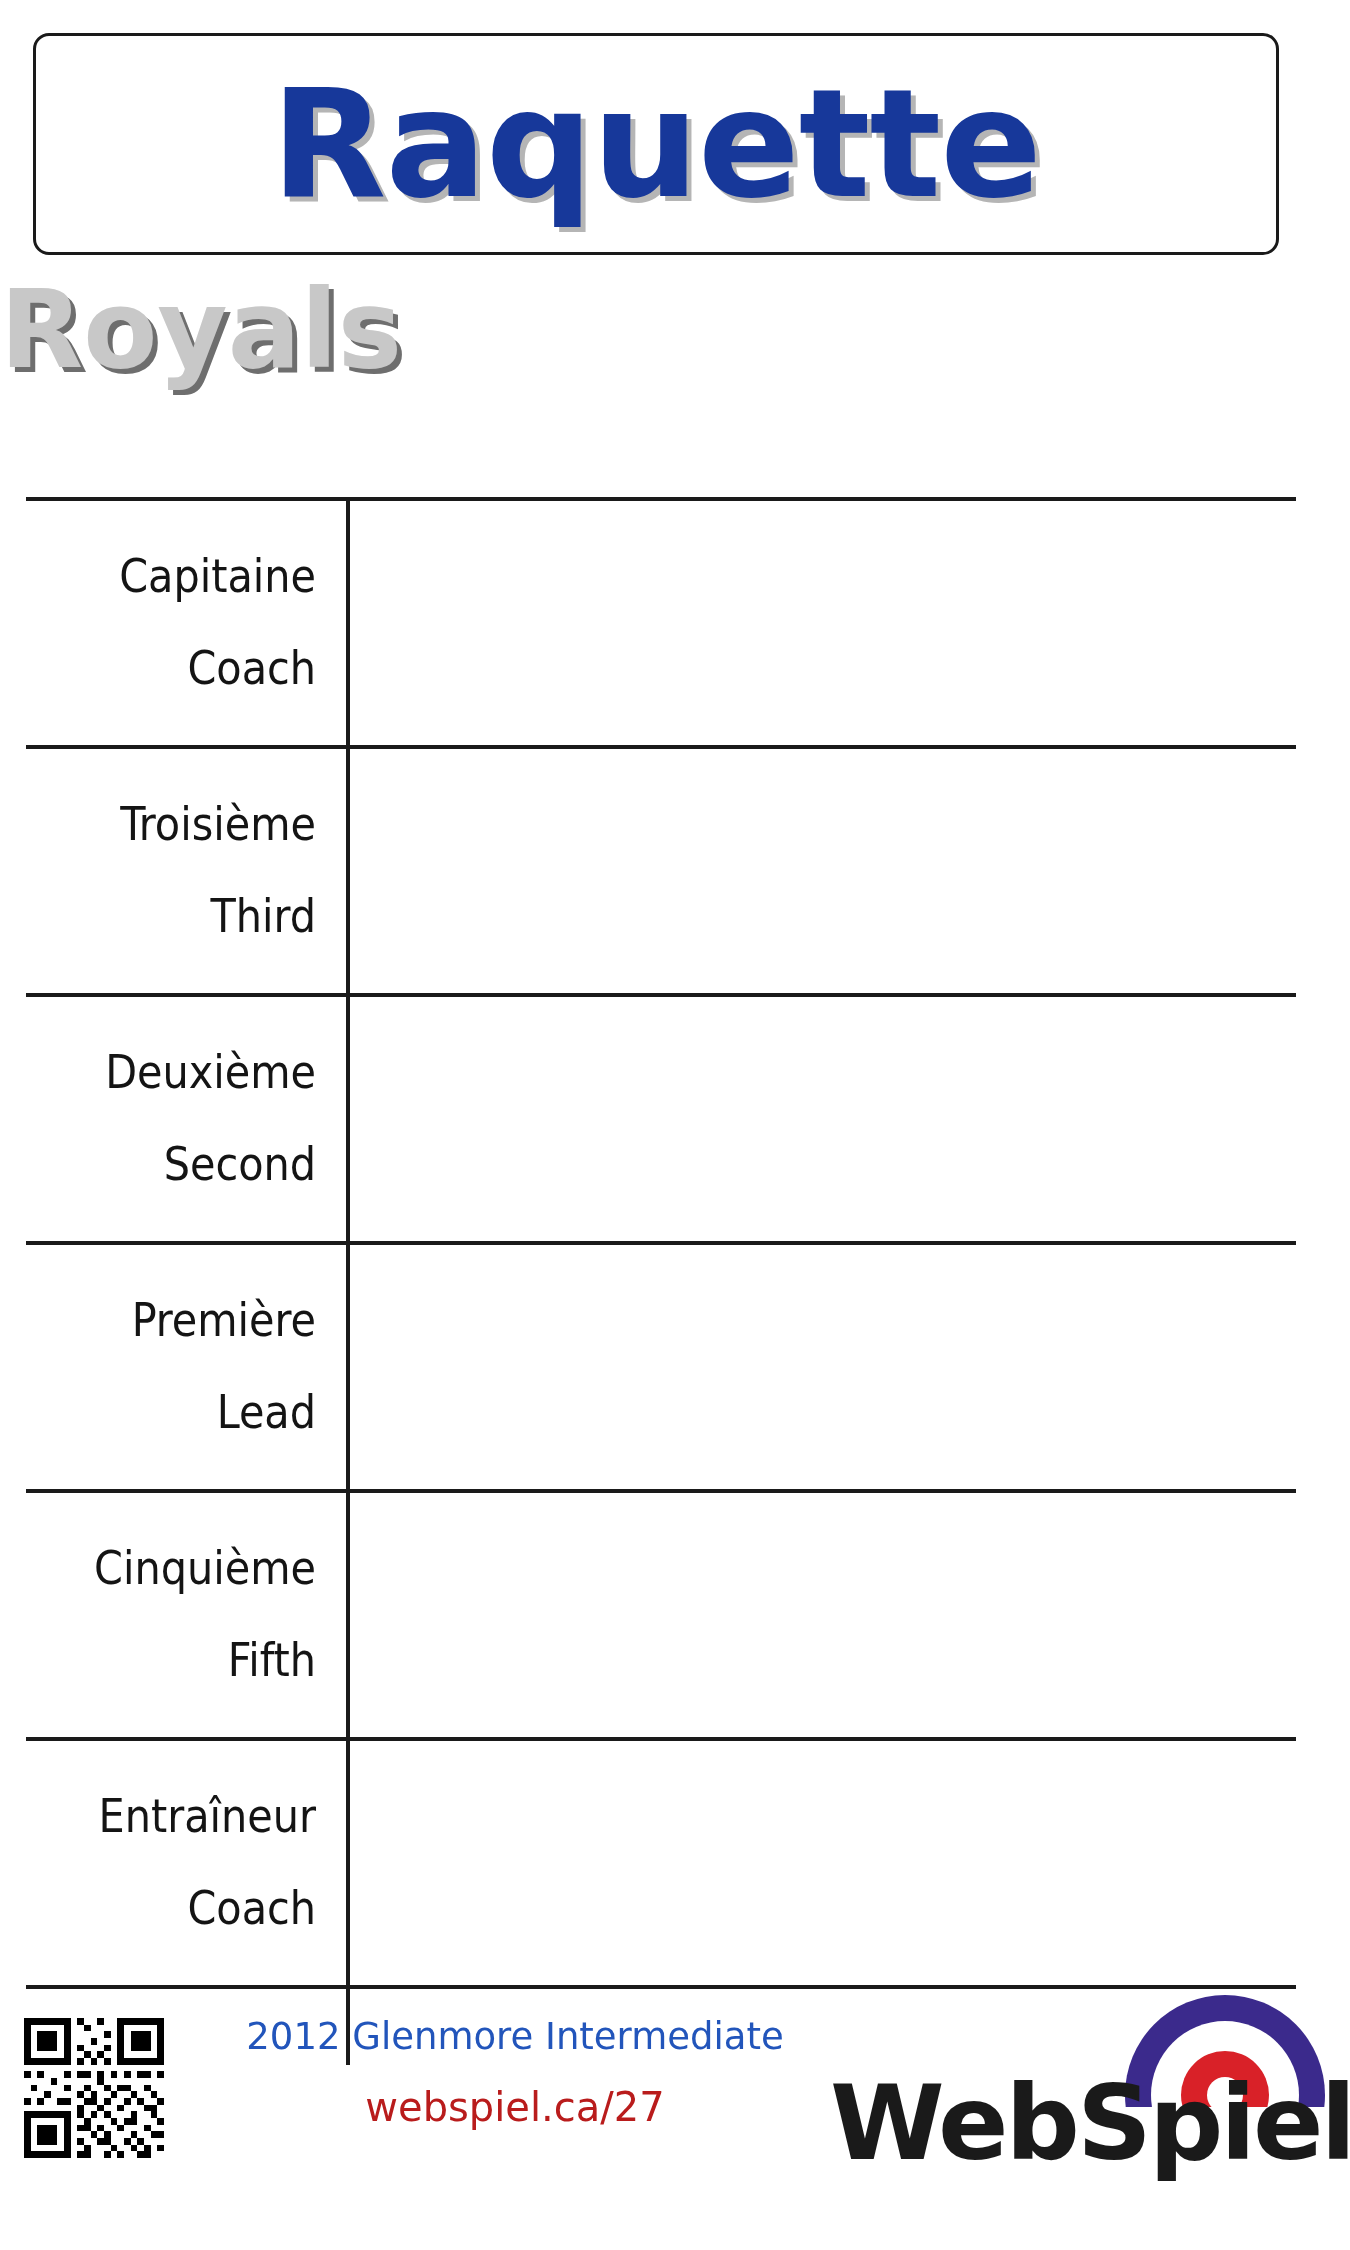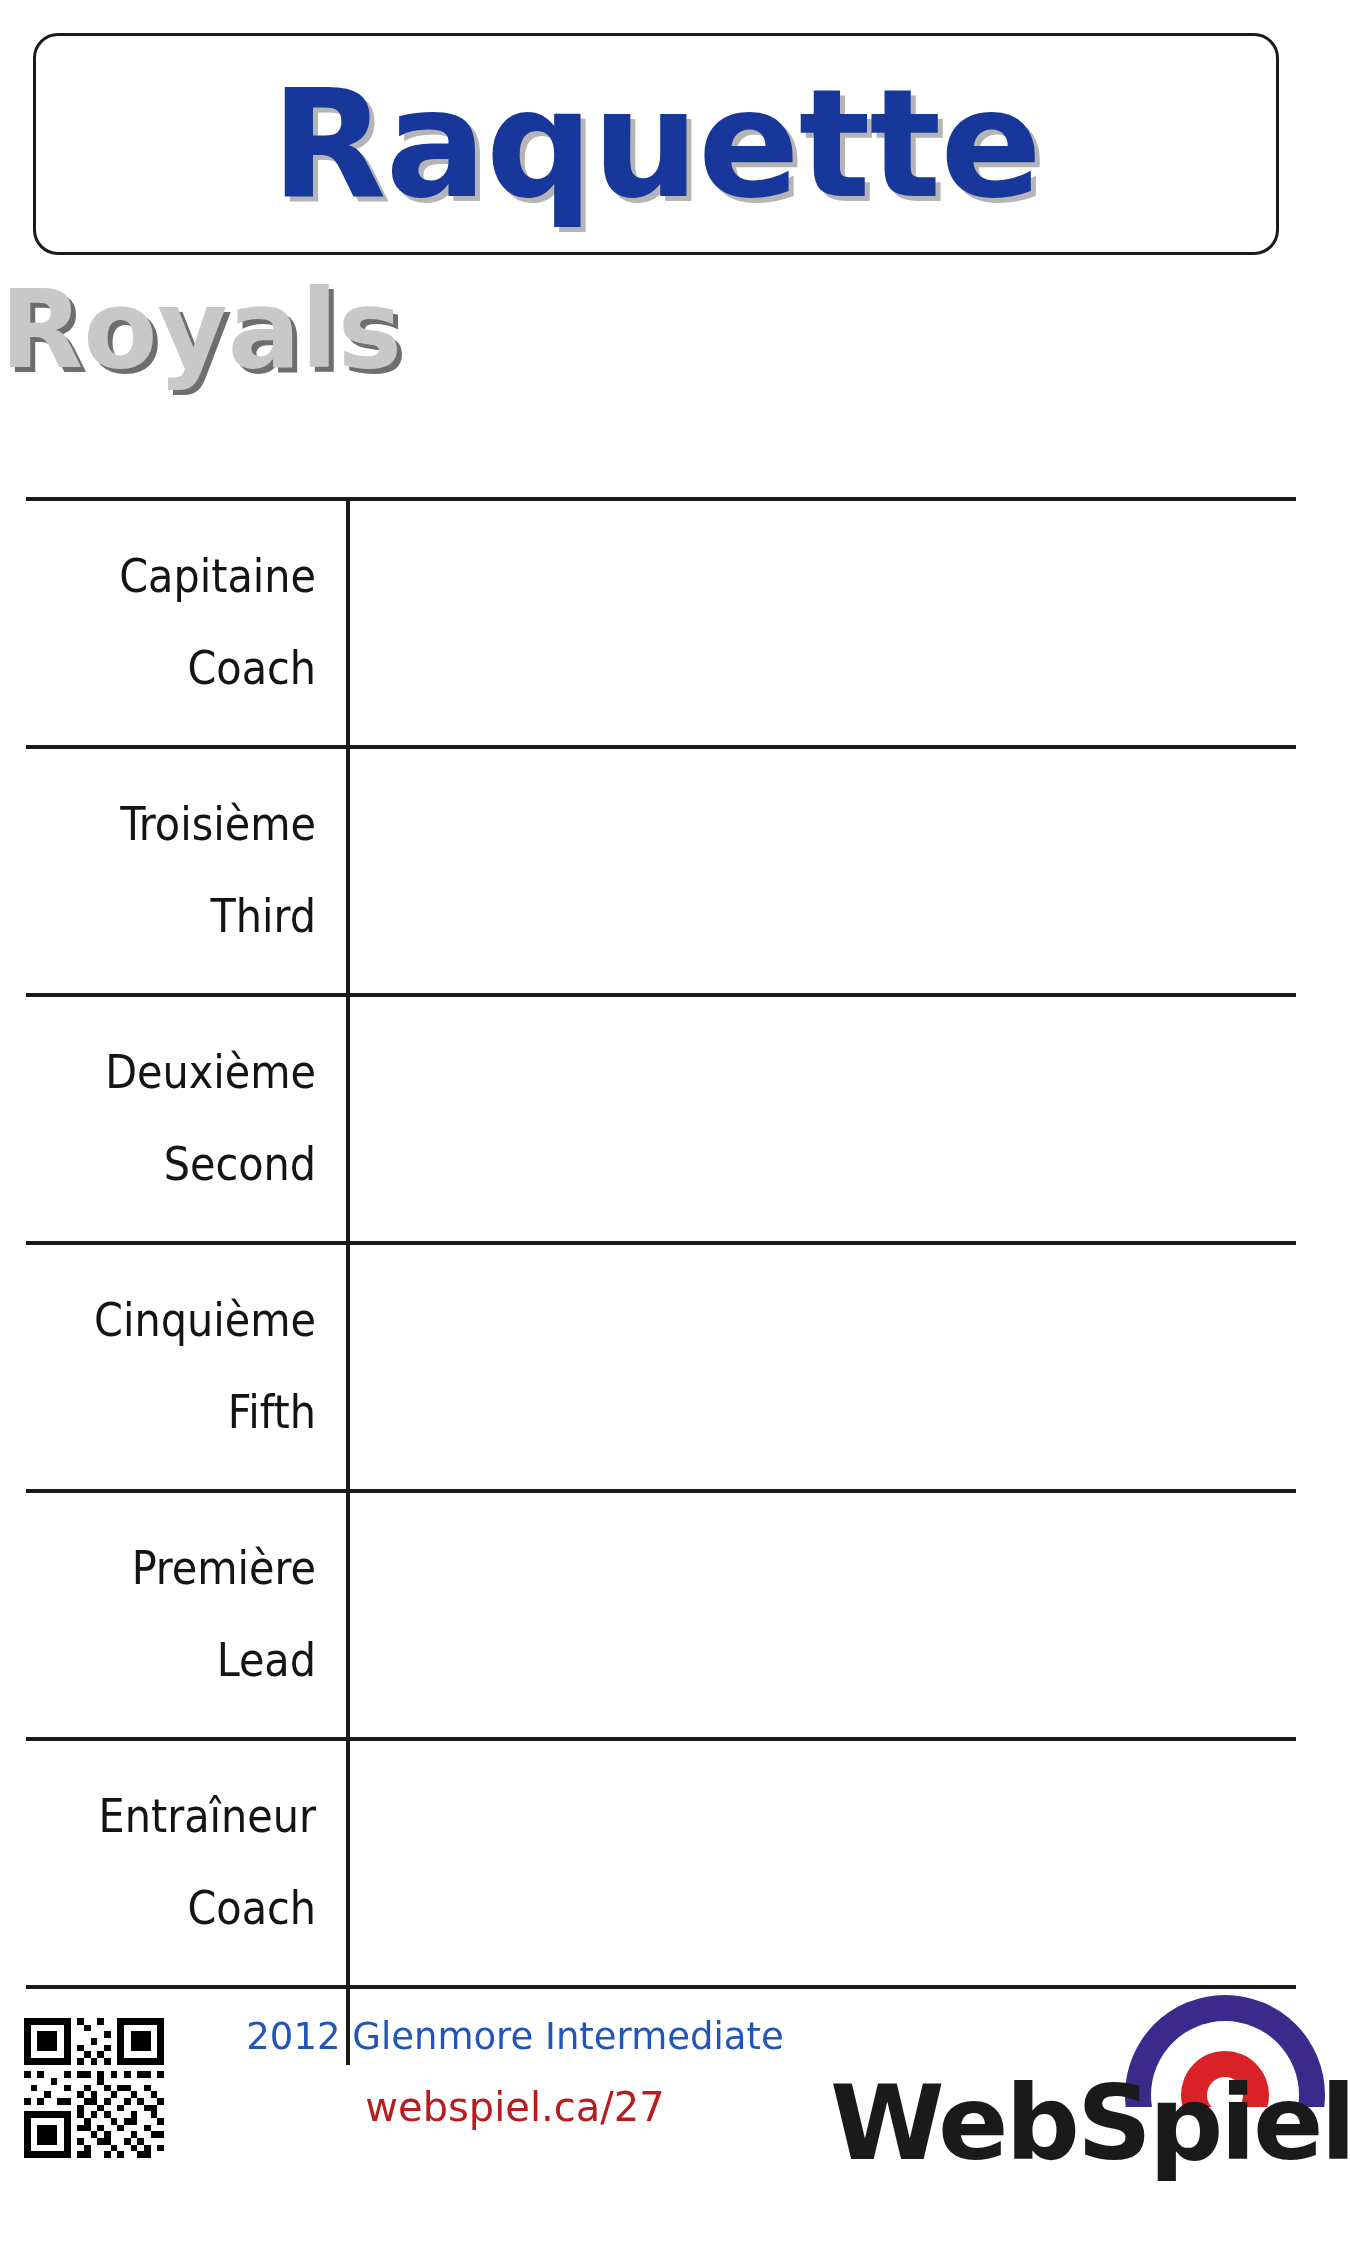--- a/index.html
+++ b/index.html
@@ -16,21 +16,21 @@
   }
 
   
   .title-box {
     position: absolute;
     left: 33px;
     top: 33px;
     width: 1246px;
     height: 222px;
     border: 3px solid #1a1a1a;
-    border-radius: 25px;
+    border-radius: 16px;
     box-sizing: border-box;
     display: flex;
     align-items: center;
     justify-content: center;
   }
   .title-text {
     font-family: "DejaVu Sans", sans-serif;
     font-size: 150px;
     font-weight: bold;
     color: #17389a;
@@ -255,31 +255,31 @@
     <div class="labels">
       <div class="label-fr">Deuxième</div>
       <div class="label-en">Second</div>
     </div>
     <div class="row-divider"></div>
     <div class="write-area"></div>
   </div>
 
   <div class="row">
     <div class="labels">
+      <div class="label-fr">Première</div>
+      <div class="label-en">Lead</div>
+    </div>
+    <div class="row-divider"></div>
+    <div class="write-area"></div>
+  </div>
+
+  <div class="row">
+    <div class="labels">
       <div class="label-fr">Cinquième</div>
       <div class="label-en">Fifth</div>
-    </div>
-    <div class="row-divider"></div>
-    <div class="write-area"></div>
-  </div>
-
-  <div class="row">
-    <div class="labels">
-      <div class="label-fr">Première</div>
-      <div class="label-en">Lead</div>
     </div>
     <div class="row-divider"></div>
     <div class="write-area"></div>
   </div>
 
   <div class="row last">
     <div class="labels">
       <div class="label-fr">Entraîneur</div>
       <div class="label-en">Coach</div>
     </div>

